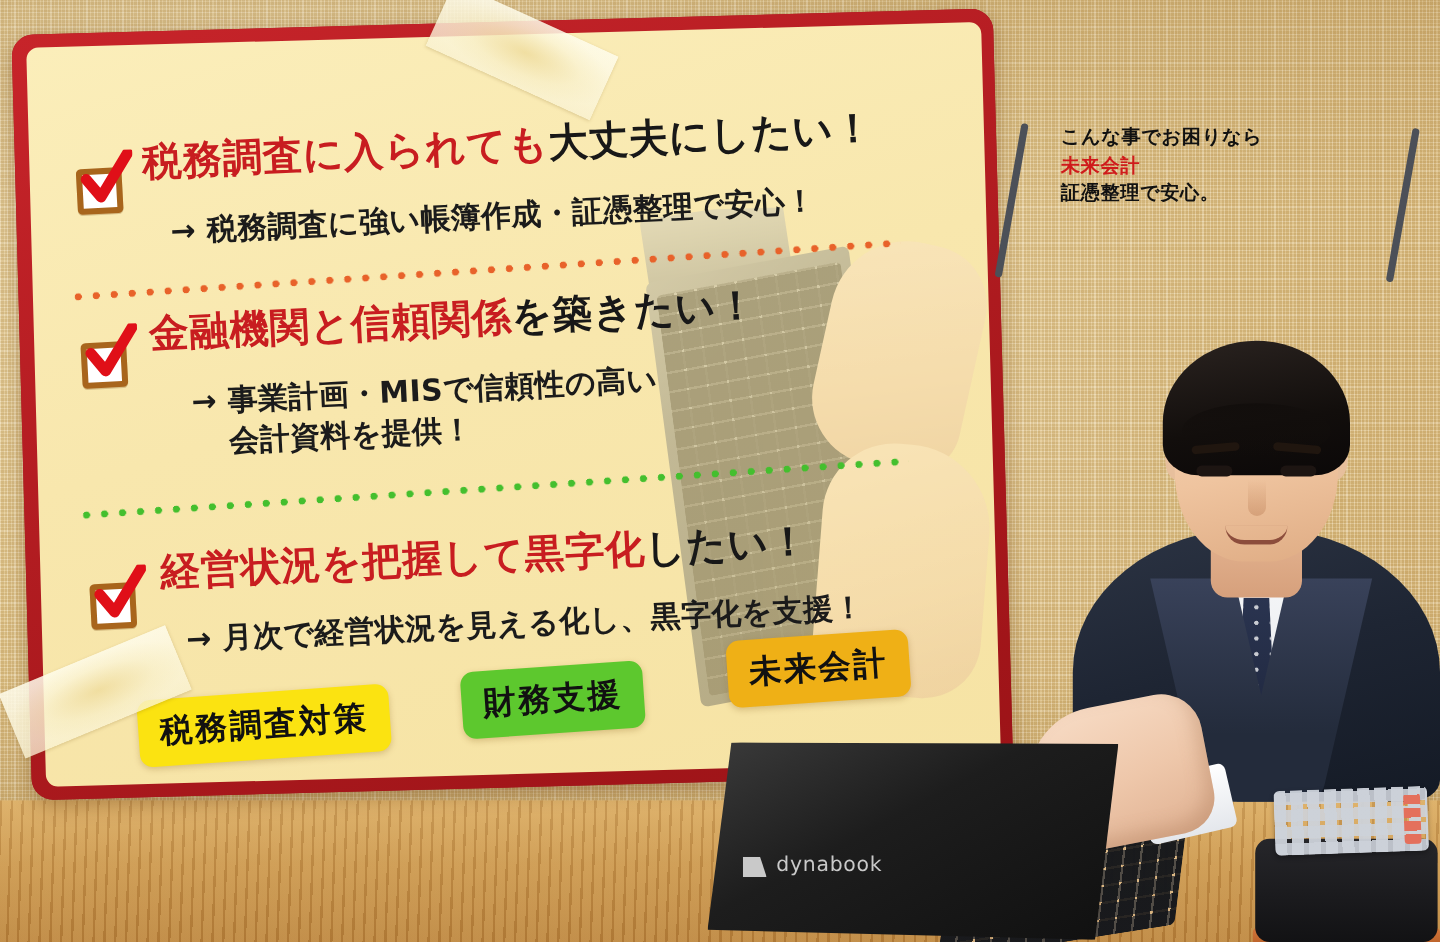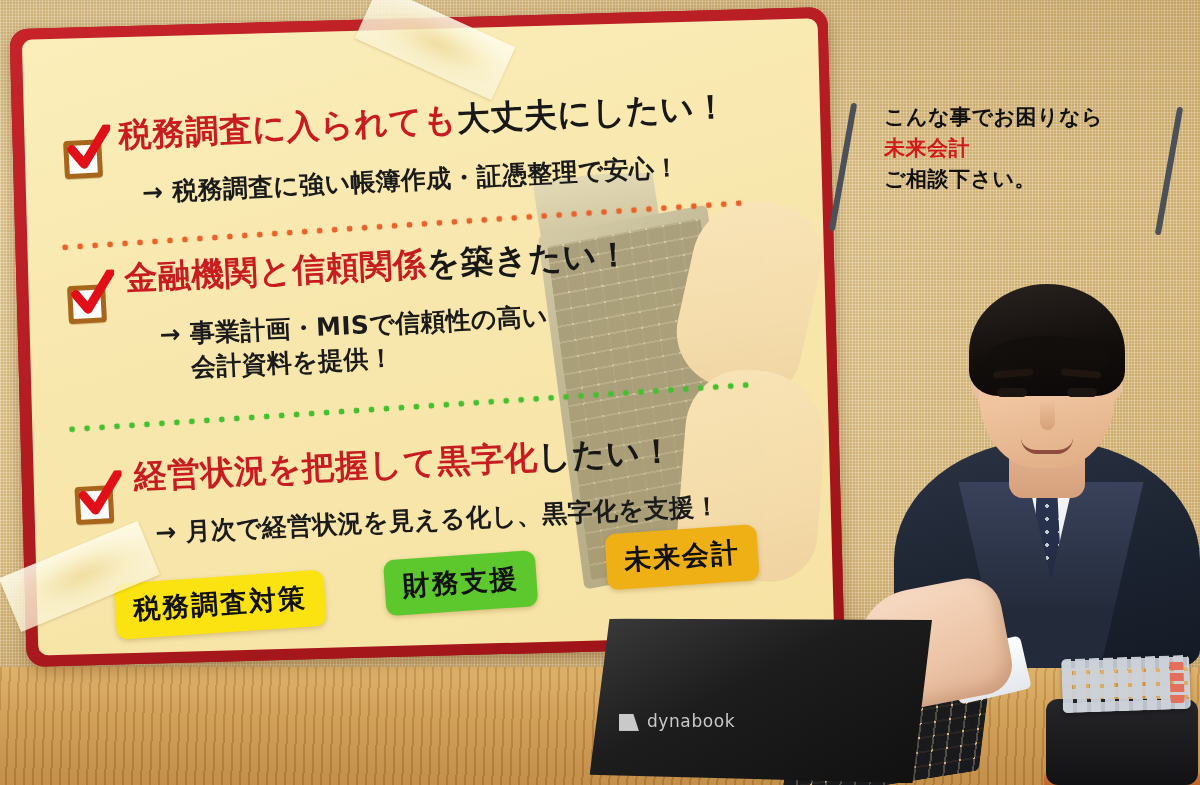--- a/index.html
+++ b/index.html
@@ -258,21 +258,21 @@
   }
   .cta-lines {
     position: absolute;
     left: 52px;
     top: 6px;
     text-align: left;
   }
   .cta-line {
     font-family: "DejaVu Sans", "Liberation Sans", sans-serif;
     font-weight: 700;
-    font-size: 21px;
+    font-size: 16px;
     line-height: 1.48;
     color: #111111;
     white-space: nowrap;
     letter-spacing: 0.5px;
   }
   .cta-line.accent { color: #cf1b1b; }
   .bracket {
     position: absolute;
     width: 6px;
     height: 130px;
@@ -553,21 +553,21 @@
     <div class="tape" id="tape-tr"></div>
     <div class="tape" id="tape-bl"></div>
   </div>
 
   <div class="cta">
     <div class="bracket" id="bracket-l"></div>
     <div class="bracket" id="bracket-r"></div>
     <div class="cta-lines">
       <div class="cta-line">こんな事でお困りなら</div>
       <div class="cta-line accent">未来会計</div>
-      <div class="cta-line">ご相談下さい。</div>
+      <div class="cta-line">証憑整理で安心。</div>
     </div>
   </div>
 
   <div id="person">
     <div class="p-shoulders"></div>
     <div class="p-shirt"></div>
     <div class="p-tie"></div>
     <div class="p-lapel-l"></div>
     <div class="p-lapel-r"></div>
     <div class="p-neck"></div>

